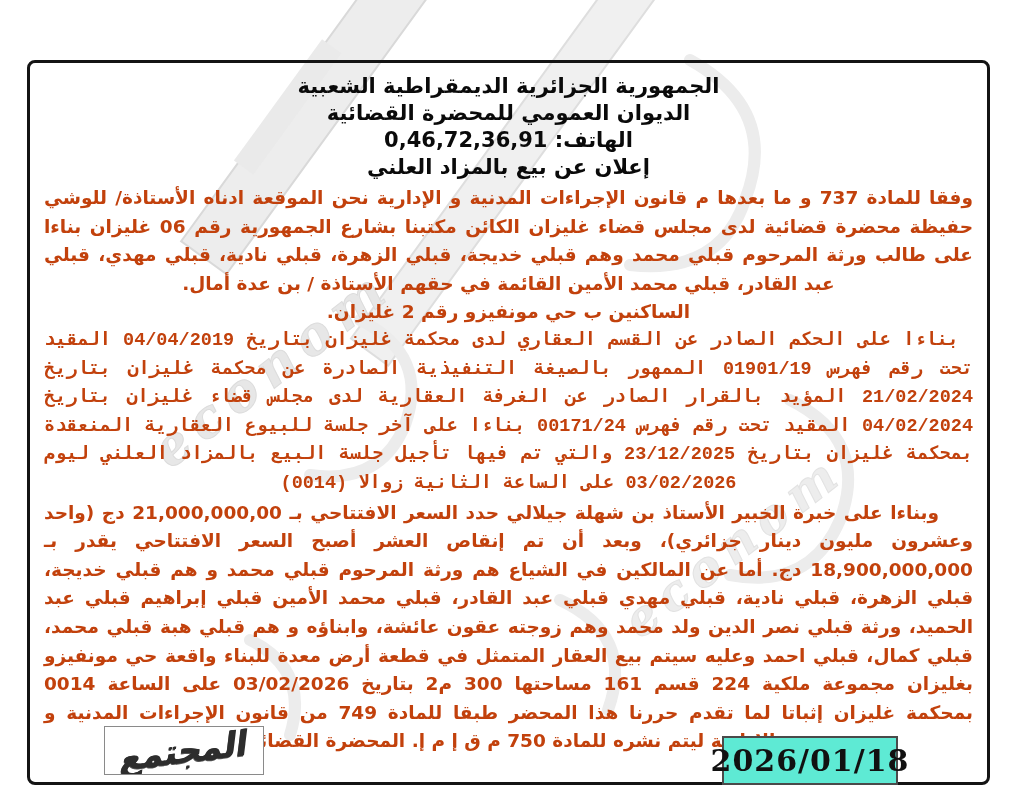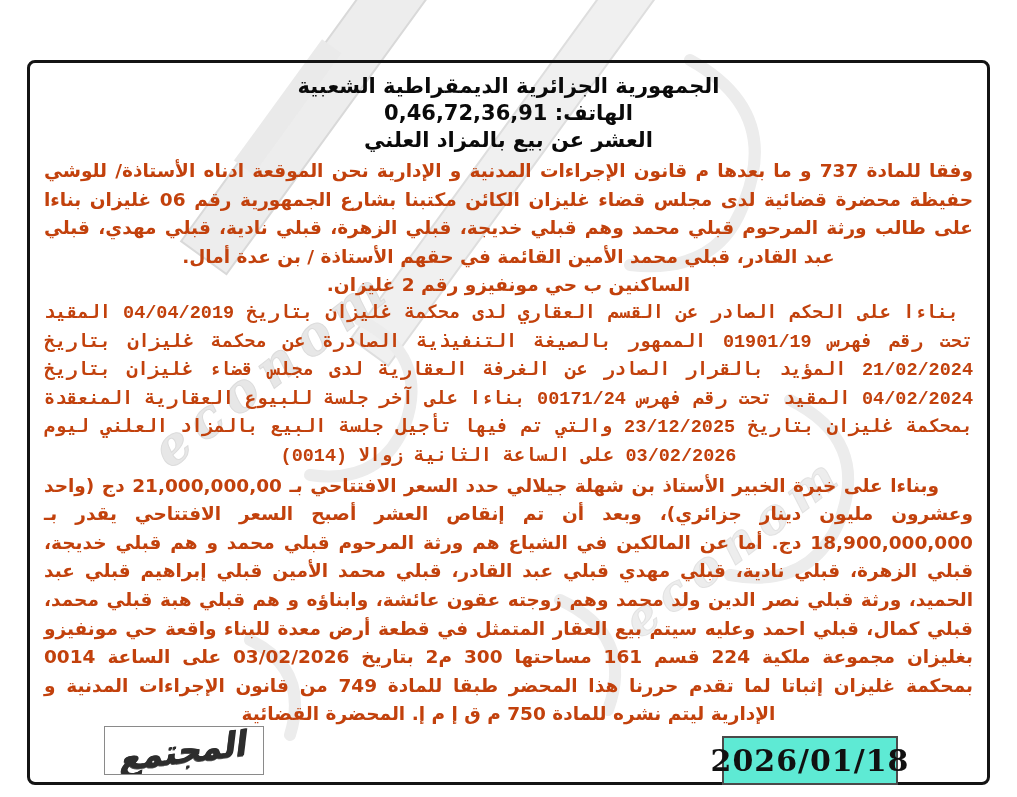--- a/index.html
+++ b/index.html
@@ -67,22 +67,23 @@
     <text x="0" y="0" transform="translate(170 470) rotate(-38)" font-size="52" letter-spacing="10" fill="#e7e7e7" stroke="#dcdcdc" stroke-width="1">econom</text>
     <text x="0" y="0" transform="translate(640 640) rotate(-38)" font-size="48" letter-spacing="9" fill="#ededed" stroke="#e2e2e2" stroke-width="1">econom</text>
   </g>
 </svg>
 
 <div class="frame">
   <div class="content">
 
     <div class="hdr">
       <div>الجمهورية الجزائرية الديمقراطية الشعبية</div>
+      <div>الديوان العمومي للمحضرة القضائية</div>
       <div>الهاتف: 0,46,72,36,91</div>
-      <div>العشر عن بيع بالمزاد العلني</div>
+      <div>إعلان عن بيع بالمزاد العلني</div>
     </div>
 
     <div class="bodytxt">
       <p class="para">وفقا للمادة 737 و ما بعدها م قانون الإجراءات المدنية و الإدارية نحن الموقعة ادناه الأستاذة/ للوشي حفيظة محضرة قضائية لدى مجلس قضاء غليزان الكائن مكتبنا بشارع الجمهورية رقم 06 غليزان بناءا على طالب ورثة المرحوم قبلي محمد وهم قبلي خديجة، قبلي الزهرة، قبلي نادية، قبلي مهدي، قبلي عبد القادر، قبلي محمد الأمين القائمة في حقهم الأستاذة / بن عدة أمال.</p>
       <p class="para center-only">الساكنين ب حي مونفيزو رقم 2 غليزان.</p>
       <p class="para ind1">بناءا على الحكم الصادر عن القسم العقاري لدى محكمة غليزان بتاريخ 04/04/2019 المقيد تحت رقم فهرس 01901/19 الممهور بالصيغة التنفيذية الصادرة عن محكمة غليزان بتاريخ 21/02/2024 المؤيد بالقرار الصادر عن الغرفة العقارية لدى مجلس قضاء غليزان بتاريخ 04/02/2024 المقيد تحت رقم فهرس 00171/24 بناءا على آخر جلسة للبيوع العقارية المنعقدة بمحكمة غليزان بتاريخ 23/12/2025 والتي تم فيها تأجيل جلسة البيع بالمزاد العلني ليوم 03/02/2026 على الساعة الثانية زوالا (0014)</p>
       <p class="para ind2">وبناءا على خبرة الخبير الأستاذ بن شهلة جيلالي حدد السعر الافتتاحي بـ 21,000,000,00 دج (واحد وعشرون مليون دينار جزائري)، وبعد أن تم إنقاص العشر أصبح السعر الافتتاحي يقدر بـ 18,900,000,000 دج. أما عن المالكين في الشياع هم ورثة المرحوم قبلي محمد و هم قبلي خديجة، قبلي الزهرة، قبلي نادية، قبلي مهدي قبلي عبد القادر، قبلي محمد الأمين قبلي إبراهيم قبلي عبد الحميد، ورثة قبلي نصر الدين ولد محمد وهم زوجته عقون عائشة، وابناؤه و هم قبلي هبة قبلي محمد، قبلي كمال، قبلي احمد وعليه سيتم بيع العقار المتمثل في قطعة أرض معدة للبناء واقعة حي مونفيزو بغليزان مجموعة ملكية 224 قسم 161 مساحتها 300 م2 بتاريخ 03/02/2026 على الساعة 0014 بمحكمة غليزان إثباتا لما تقدم حررنا هذا المحضر طبقا للمادة 749 من قانون الإجراءات المدنية و الإدارية ليتم نشره للمادة 750 م ق إ م إ. المحضرة القضائية</p>
     </div>
 
   </div>

